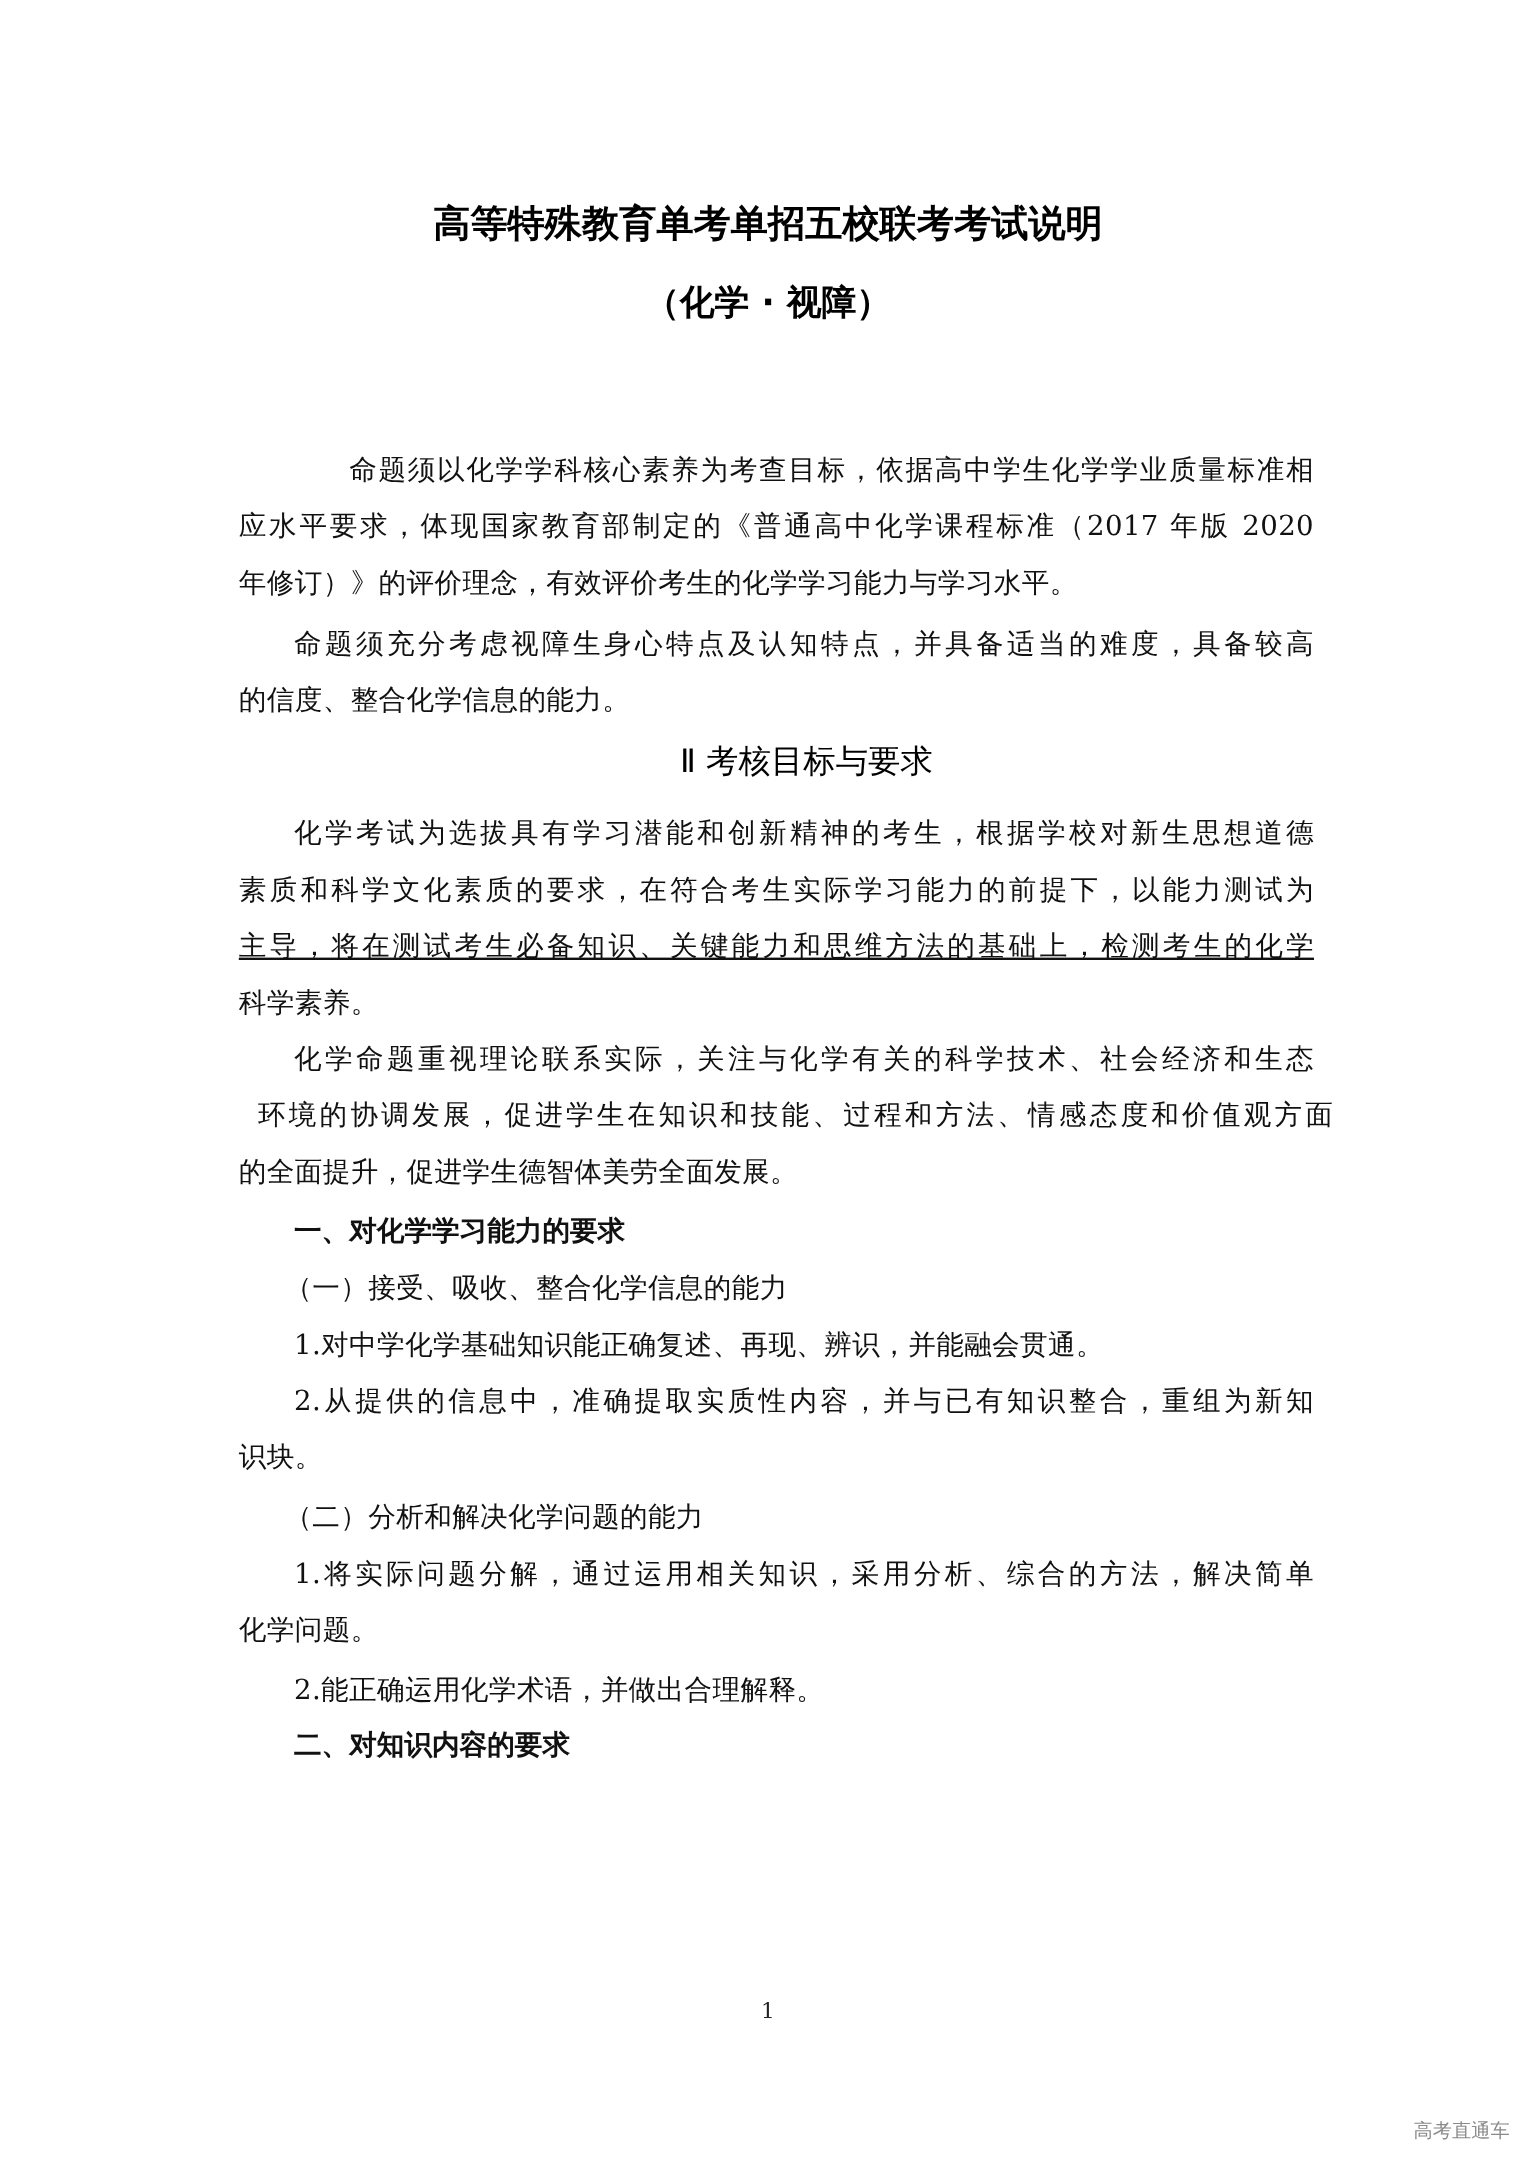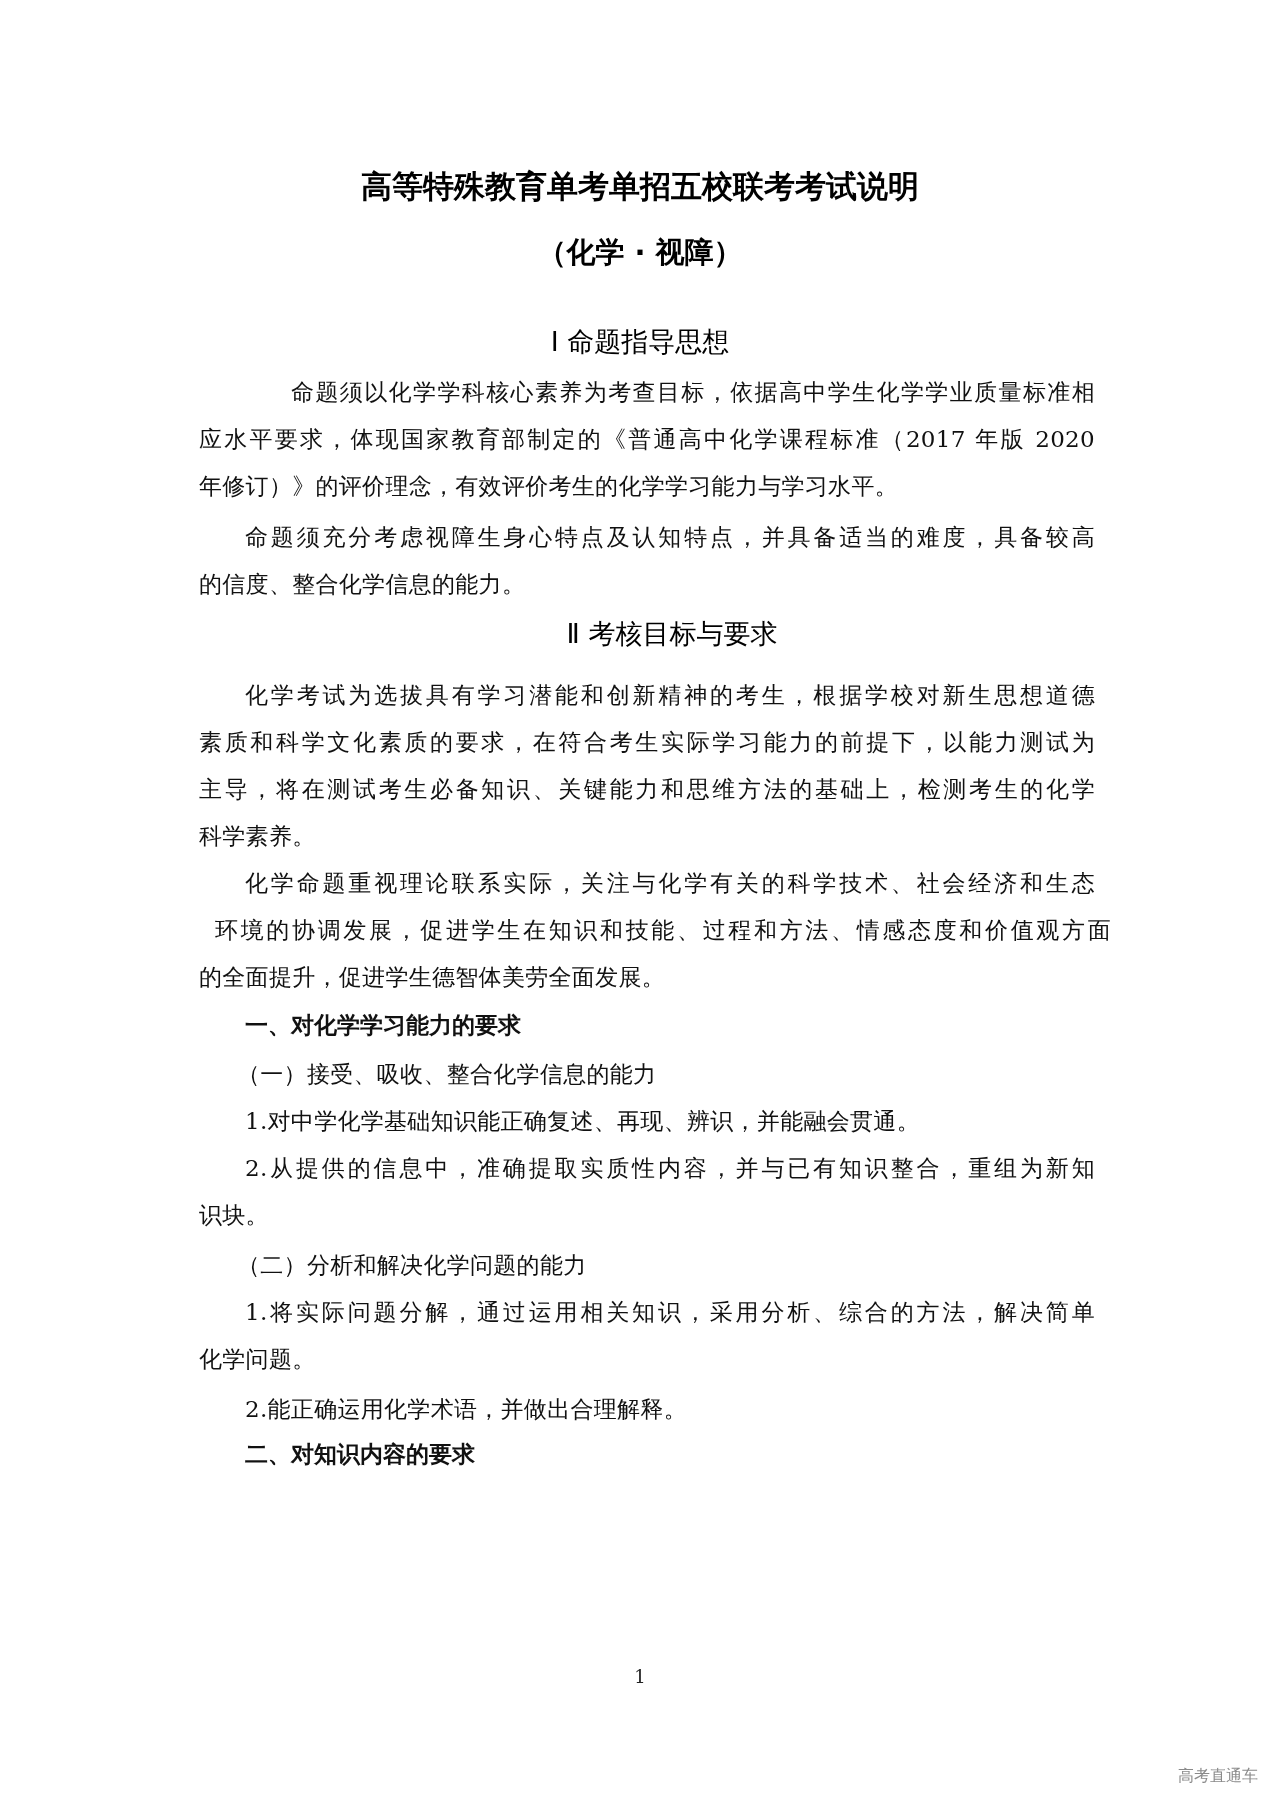--- a/index.html
+++ b/index.html
@@ -43,33 +43,32 @@
   }
 </style>
 </head>
 <body>
 
 <div class="page">
 
   <div class="title title-main">高等特殊教育单考单招五校联考考试说明</div>
   <div class="title title-sub">（化学 · 视障）</div>
 
-  <div class="section-heading" style="top:324px;">Ⅰ  命题指导思想</div>
 
   <div class="line justify" style="top:377px; left:245px; width:850px; padding-left:46px; box-sizing:border-box;">命题须以化学学科核心素养为考查目标，依据高中学生化学学业质量标准相</div>
   <div class="line justify" style="top:424px; left:199px; width:896px;">应水平要求，体现国家教育部制定的《普通高中化学课程标准（2017 年版 2020</div>
   <div class="line" style="top:471px; left:199px;">年修订）》的评价理念，有效评价考生的化学学习能力与学习水平。</div>
   <div class="line justify" style="top:522px; left:245px; width:850px;">命题须充分考虑视障生身心特点及认知特点，并具备适当的难度，具备较高</div>
   <div class="line" style="top:569px; left:199px;">的信度、整合化学信息的能力。</div>
 
   <div class="section-heading" style="top:616px;padding-left:32px;">Ⅱ  考核目标与要求</div>
 
   <div class="line justify" style="top:680px; left:245px; width:850px;">化学考试为选拔具有学习潜能和创新精神的考生，根据学校对新生思想道德</div>
   <div class="line justify" style="top:727px; left:199px; width:896px;">素质和科学文化素质的要求，在符合考生实际学习能力的前提下，以能力测试为</div>
-  <div class="line justify" style="top:774px; left:199px; width:896px;">主导，将在测试考生必备知识、关键能力和思维方法的基础上，检测考生的化学</div>
+  <div class="line justify" style="top:774px; left:199px; width:896px;text-decoration:underline;">主导，将在测试考生必备知识、关键能力和思维方法的基础上，检测考生的化学</div>
   <div class="line" style="top:821px; left:199px;">科学素养。</div>
   <div class="line justify" style="top:868px; left:245px; width:850px;">化学命题重视理论联系实际，关注与化学有关的科学技术、社会经济和生态</div>
   <div class="line justify" style="top:915px; left:215px; width:896px;">环境的协调发展，促进学生在知识和技能、过程和方法、情感态度和价值观方面</div>
   <div class="line" style="top:962px; left:199px;">的全面提升，促进学生德智体美劳全面发展。</div>
 
   <div class="bold-line" style="top:1012px;">一、对化学学习能力的要求</div>
   <div class="line" style="top:1059px; left:237px;">（一）接受、吸收、整合化学信息的能力</div>
   <div class="line" style="top:1106px; left:245px;">1.对中学化学基础知识能正确复述、再现、辨识，并能融会贯通。</div>
   <div class="line justify" style="top:1153px; left:245px; width:850px;">2.从提供的信息中，准确提取实质性内容，并与已有知识整合，重组为新知</div>
   <div class="line" style="top:1200px; left:199px;">识块。</div>

